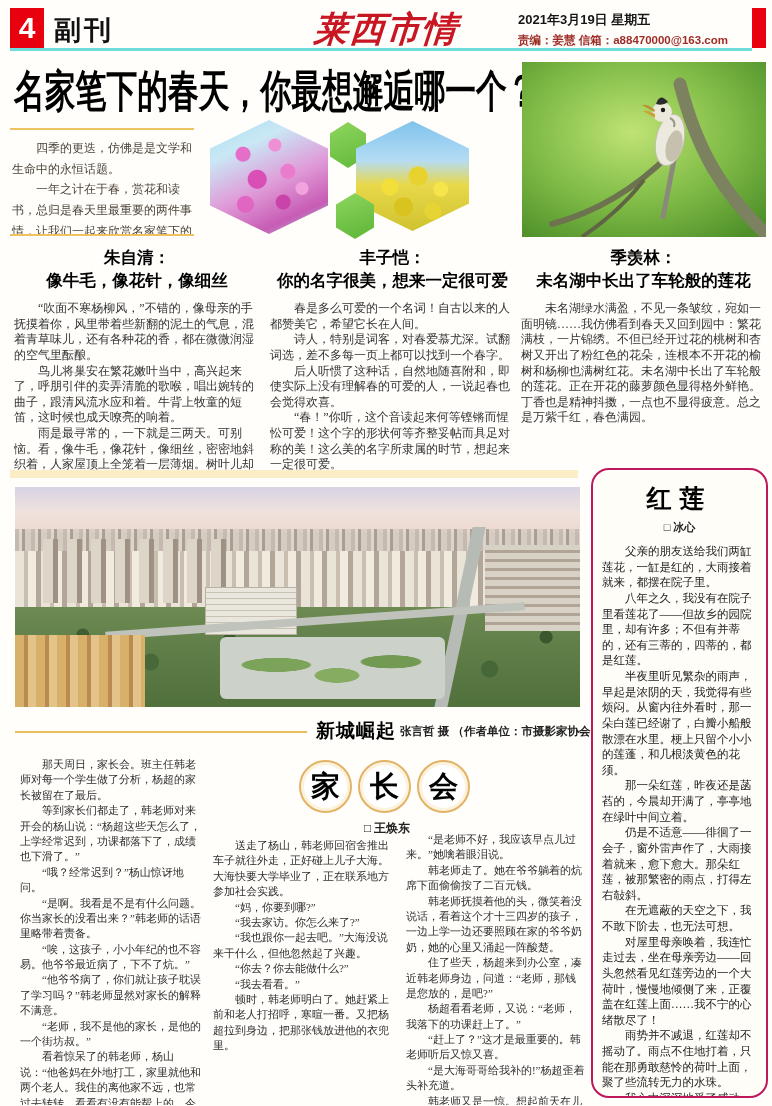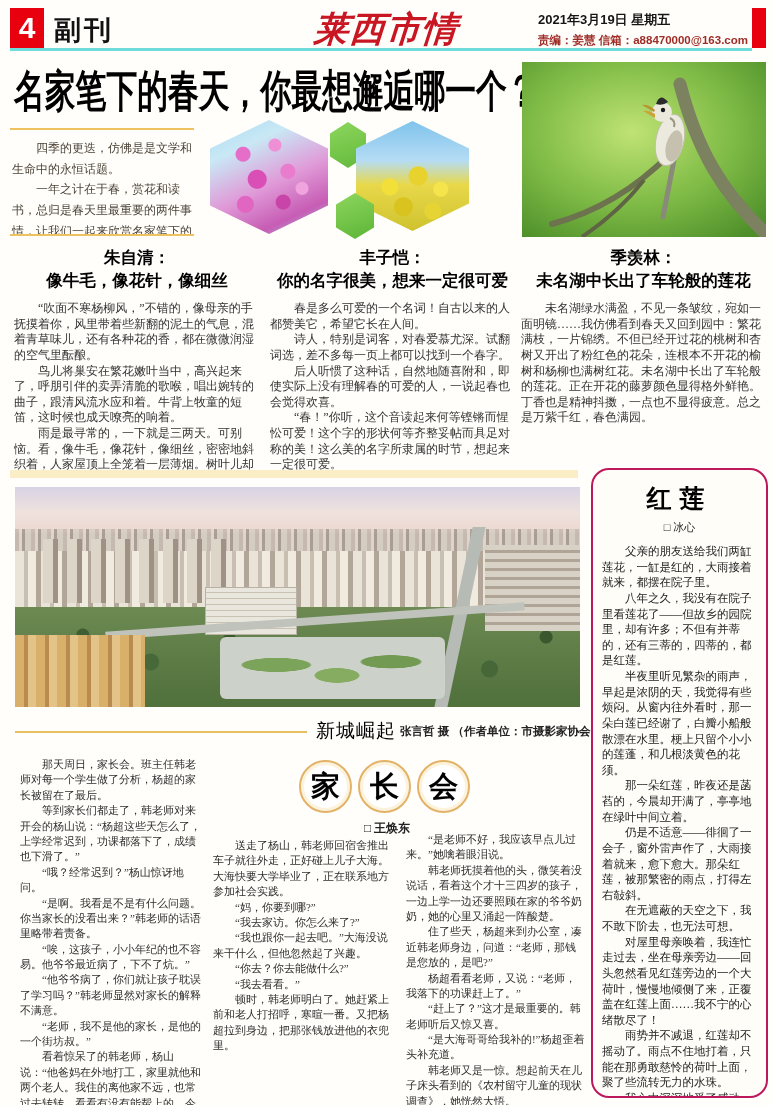--- a/index.html
+++ b/index.html
@@ -9,21 +9,21 @@
 
   
   .pagenum { position:absolute; left:10px; top:8px; width:34px; height:40px; background:#e8000e;
              color:#fff; font-family:"Liberation Sans", sans-serif; font-weight:bold; font-size:30px;
              display:flex; align-items:center; justify-content:center; z-index:3; }
   .section-name { position:absolute; left:54px; top:12px; font-family:"Liberation Sans", sans-serif;
                   font-weight:bold; font-size:27px; color:#111; letter-spacing:3px; }
   .masthead { position:absolute; left:286px; top:6px; width:200px; text-align:center;
               font-family:"DejaVu Serif", serif; font-weight:bold; font-style:italic; font-size:35px;
               color:#c81622; letter-spacing:1px; transform:skewX(-4deg); }
-  .hdr-right { position:absolute; right:24px; top:11px; text-align:left; }
+  .hdr-right { position:absolute; right:44px; top:11px; text-align:left; }
   .hdr-date { font-family:"Liberation Sans", sans-serif; font-weight:bold; font-size:13px; color:#151515; }
   .hdr-editor { font-family:"Liberation Sans", sans-serif; font-weight:bold; font-size:11.5px; color:#9e2b25; margin-top:4px; }
   .cyan-line { position:absolute; left:10px; top:48px; width:742px; height:3px; background:#6fdcdc; z-index:1; }
   .hdr-red-bar { position:absolute; left:752px; top:8px; width:14px; height:40px; background:#e8000e; }
 
   
   .headline { position:absolute; left:14px; top:62px; width:730px; white-space:nowrap;
               font-family:"Liberation Sans", sans-serif; font-weight:900; font-size:44px; color:#000;
               transform:scaleX(0.70); transform-origin:left top; }
 
@@ -107,31 +107,31 @@
   .cp-bl2 { position:absolute; left:0; top:148px; width:130px; height:72px;
             background:repeating-linear-gradient(90deg,#d9b06a 0 9px,#b98b4e 9px 13px,#e4c389 13px 21px); }
   .cp-right { position:absolute; left:470px; top:58px; width:95px; height:86px;
               background:repeating-linear-gradient(0deg,#d8d2c6 0 6px,#b0a497 6px 9px); }
   .cp-road { position:absolute; left:438px; top:40px; width:13px; height:185px; background:#b7bbb5; transform:skewX(-12deg); }
   .cp-road2 { position:absolute; left:90px; top:130px; width:420px; height:8px; background:#bfc3bc; transform:rotate(-4deg); }
 
   
   .caption-line { position:absolute; left:15px; top:731px; width:292px; height:2px; background:#e8c060; }
   .caption-title { position:absolute; left:316px; top:718px; font-family:"Liberation Sans", sans-serif;
-                   font-weight:400; font-size:19px; color:#000; letter-spacing:1px; }
+                   font-weight:700; font-size:19px; color:#000; letter-spacing:1px; }
   .caption-credit { position:absolute; left:400px; top:724px; font-family:"Liberation Sans", sans-serif;
                     font-weight:bold; font-size:11.5px; color:#222; }
 
   
   .lotus-box { position:absolute; left:591px; top:468px; width:177px; height:630px;
                border:2px solid #be185d; border-radius:18px; background:#fffdf8;
                padding:12px 9px 8px; overflow:hidden; }
   .lotus-title { text-align:center; font-weight:bold; font-size:25px; letter-spacing:8px; color:#000;
                  font-family:"Liberation Serif", serif; }
-  .lotus-author { text-align:center; font-size:11px; font-weight:normal; color:#222; margin:5px 0 9px; }
+  .lotus-author { text-align:center; font-size:11px; font-weight:bold; color:#222; margin:5px 0 9px; }
   .lotus-body p { text-indent:2em; font-size:11.5px; line-height:1.36; color:#222; word-break:break-all; }
 
   
   .pm-col { position:absolute; top:757px; height:348px; overflow:hidden; }
   .pm-col p { text-indent:2em; font-size:11px; line-height:1.4; color:#2e2e2e; word-break:break-all; }
   .pm-col1 { left:20px;  width:183px; }
   .pm-col2 { left:213px; width:183px; padding-top:81px; }
   .pm-col3 { left:406px; width:179px; padding-top:75px; }
   .pm-title { position:absolute; left:299px; top:760px; width:172px; display:flex; gap:6px; z-index:2; }
   .pm-circle { width:53px; height:53px; border-radius:50%; background:#fff; border:2px solid #e2b267;
@@ -295,20 +295,21 @@
     <p>“我去家访。你怎么来了?”</p>
     <p>“我也跟你一起去吧。”大海没说来干什么，但他忽然起了兴趣。</p>
     <p>“你去？你去能做什么?”</p>
     <p>“我去看看。”</p>
     <p>顿时，韩老师明白了。她赶紧上前和老人打招呼，寒暄一番。又把杨超拉到身边，把那张钱放进他的衣兜里。</p>
 
   </div>
 
   <div class="pm-col pm-col3">
     <p>“是老师不好，我应该早点儿过来。”她噙着眼泪说。</p>
+    <p>韩老师走了。她在爷爷躺着的炕席下面偷偷按了二百元钱。</p>
     <p>韩老师抚摸着他的头，微笑着没说话，看着这个才十三四岁的孩子，一边上学一边还要照顾在家的爷爷奶奶，她的心里又涌起一阵酸楚。</p>
     <p>住了些天，杨超来到办公室，凑近韩老师身边，问道：“老师，那钱是您放的，是吧?”</p>
     <p>杨超看看老师，又说：“老师，我落下的功课赶上了。”</p>
     <p>“赶上了？”这才是最重要的。韩老师听后又惊又喜。</p>
     <p>“是大海哥哥给我补的!”杨超歪着头补充道。</p>
     <p>韩老师又是一惊。想起前天在儿子床头看到的《农村留守儿童的现状调查》，她恍然大悟。</p>
 
   </div>
 
 </div>

